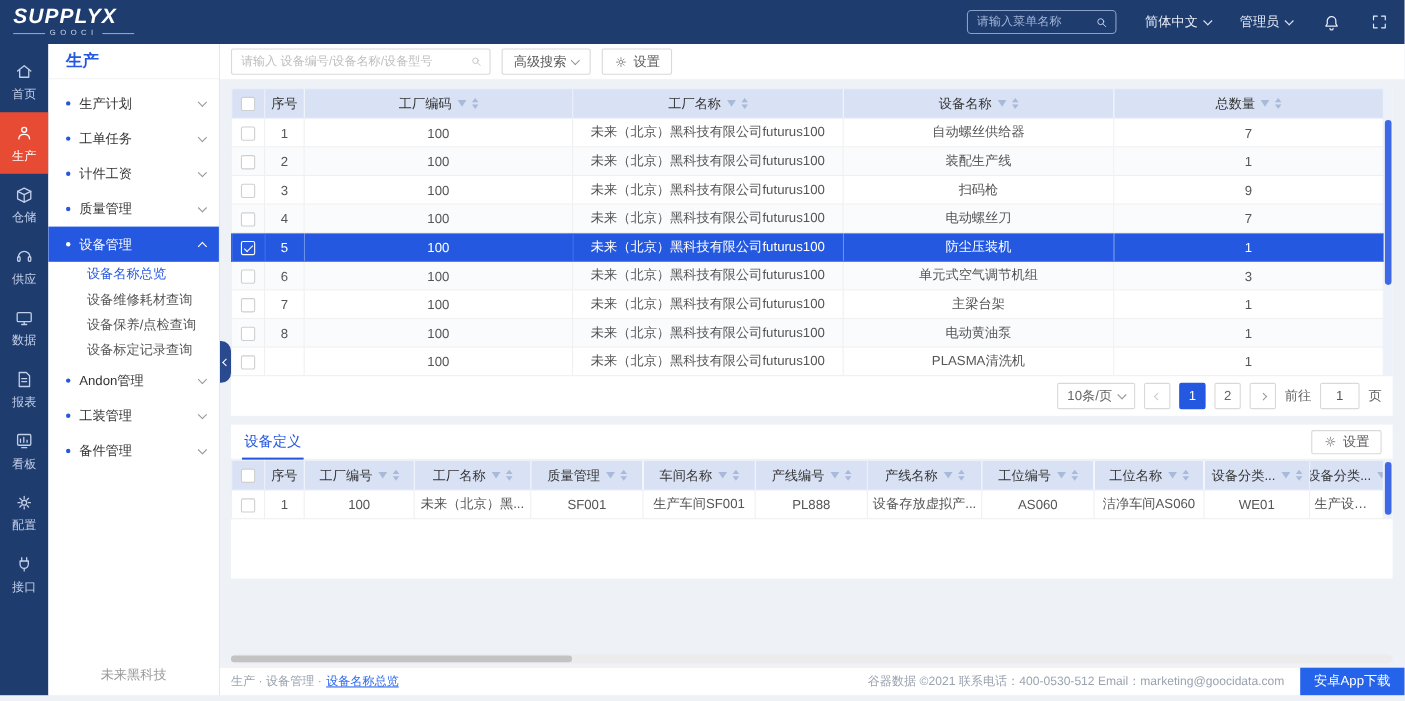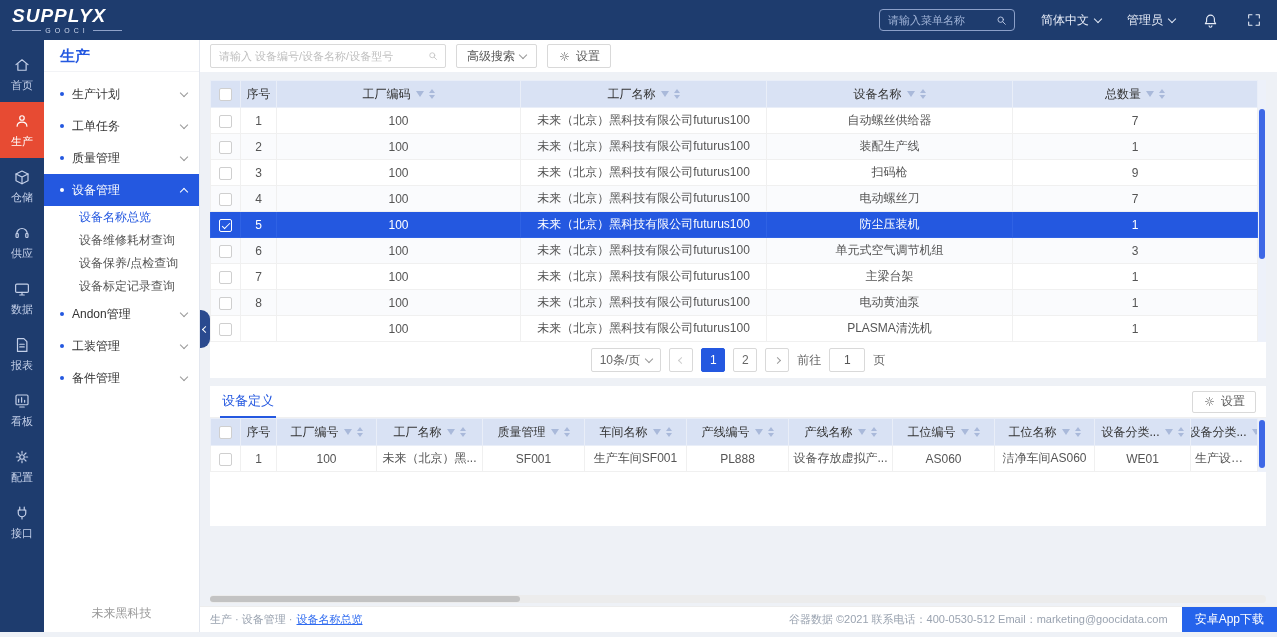--- a/index.html
+++ b/index.html
@@ -83,21 +83,21 @@
   .filter-icon { width:0; height:0; border-left:4px solid transparent; border-right:4px solid transparent; border-top:6px solid #a9b9da; cursor:pointer; }
   .sort-icon { display:inline-flex; flex-direction:column; gap:2px; cursor:pointer; }
   .sort-icon i { display:block; width:0; height:0; border-left:3.5px solid transparent; border-right:3.5px solid transparent; }
   .sort-icon .up { border-bottom:4px solid #a9b9da; }
   .sort-icon .dn { border-top:4px solid #a9b9da; }
 
   .checkbox { display:inline-block; width:13px; height:13px; border:1px solid #cfcfcf; border-radius:2px; background:#fff; vertical-align:middle; cursor:pointer; position:relative; }
   .checkbox.checked { background:#2458e0; border-color:#fff; }
   .checkbox.checked::after { content:""; position:absolute; left:4px; top:1px; width:3px; height:7px; border-right:1.5px solid #fff; border-bottom:1.5px solid #fff; transform:rotate(45deg); }
 
-  .pagination { height:36px; display:flex; align-items:center; justify-content:center; gap:8px; padding:0 10px; font-size:12px; color:#666; }
+  .pagination { height:36px; display:flex; align-items:center; justify-content:flex-end; gap:8px; padding:0 10px; font-size:12px; color:#666; }
   .page-size { height:24px; border:1px solid #d9d9d9; border-radius:2px; display:flex; align-items:center; padding:0 8px; cursor:pointer; }
   .pg-btn { min-width:24px; height:24px; border:1px solid #d9d9d9; background:#fff; border-radius:2px; color:#666; font-size:12px; display:flex; align-items:center; justify-content:center; cursor:pointer; }
   .pg-btn .chev { width:5px; height:5px; }
   .pg-btn.disabled .chev { border-color:#ccc; }
   .pg-btn.active { background:#2458e0; border-color:#2458e0; color:#fff; }
   .jump-input { width:36px; height:24px; border:1px solid #d9d9d9; border-radius:2px; text-align:center; font-size:12px; color:#555; outline:none; }
 
   .panel2-head { height:32px; display:flex; align-items:center; padding:0 10px; border-bottom:1px solid #f0f0f0; }
   .tab-item { height:32px; display:flex; align-items:center; padding:0 2px; color:#2458e0; font-size:13px; border-bottom:2px solid #2458e0; cursor:pointer; }
   .panel2-head .tb-btn { margin-left:auto; height:22px; }
@@ -233,20 +233,25 @@
       <div class="sidebar-title">生产</div>
       <div class="side-menu">
         <div class="side-item">
           <i class="dot"></i>
           <span>生产计划</span>
           <i class="chev down"></i>
         </div>
         <div class="side-item">
           <i class="dot"></i>
           <span>工单任务</span>
+          <i class="chev down"></i>
+        </div>
+        <div class="side-item">
+          <i class="dot"></i>
+          <span>计件工资</span>
           <i class="chev down"></i>
         </div>
         <div class="side-item">
           <i class="dot"></i>
           <span>质量管理</span>
           <i class="chev down"></i>
         </div>
         <div class="side-item active">
           <i class="dot"></i>
           <span>设备管理</span>

